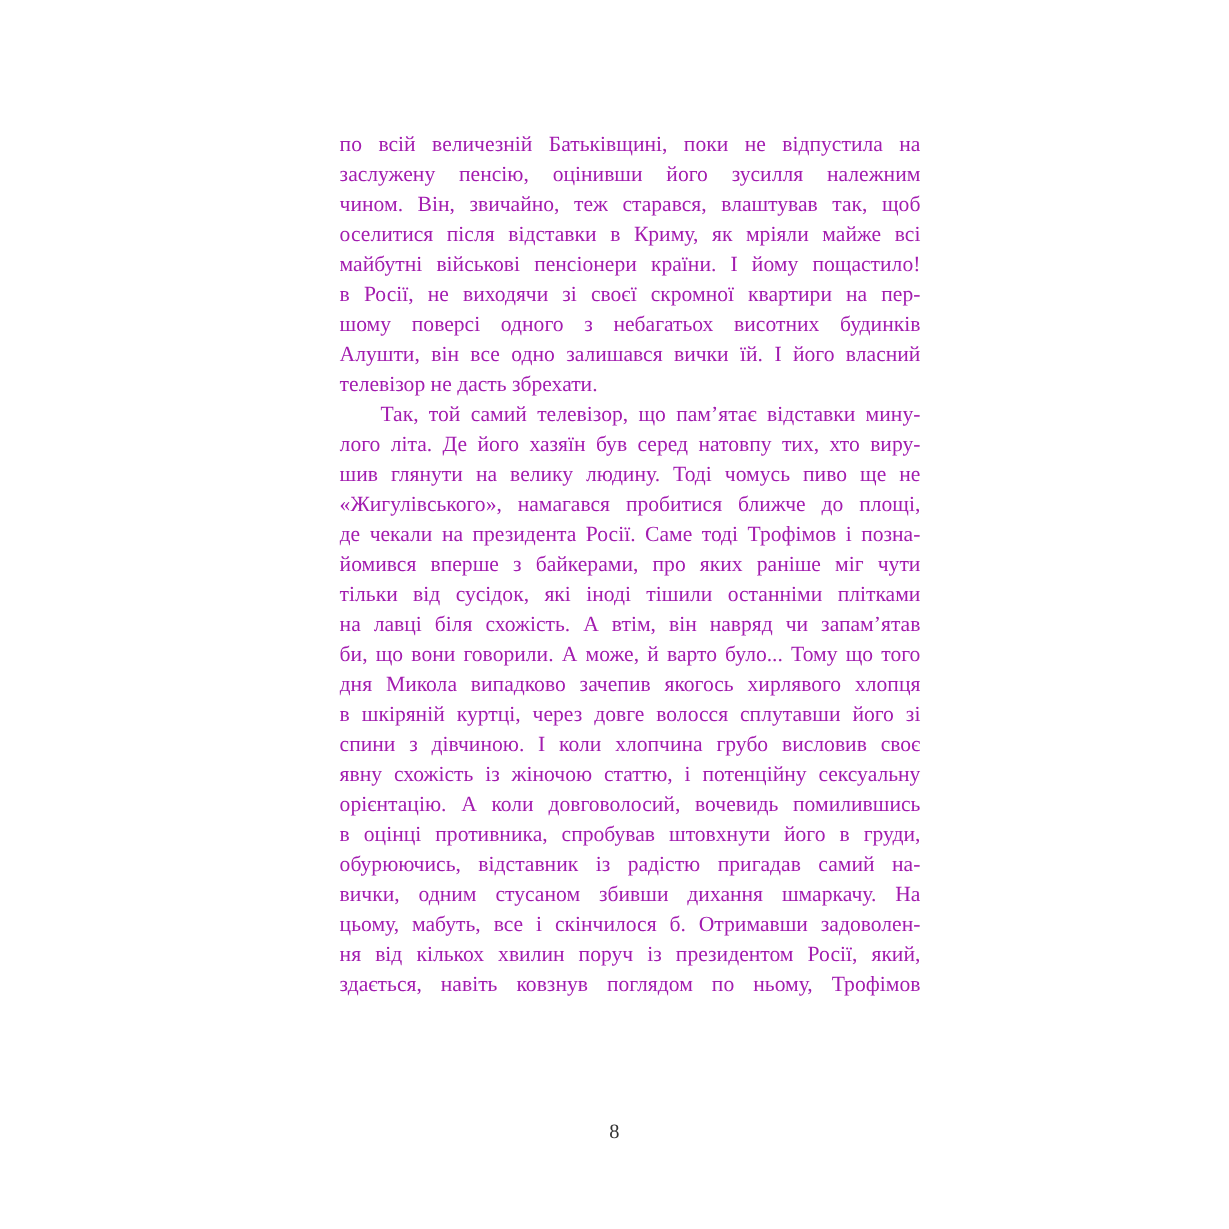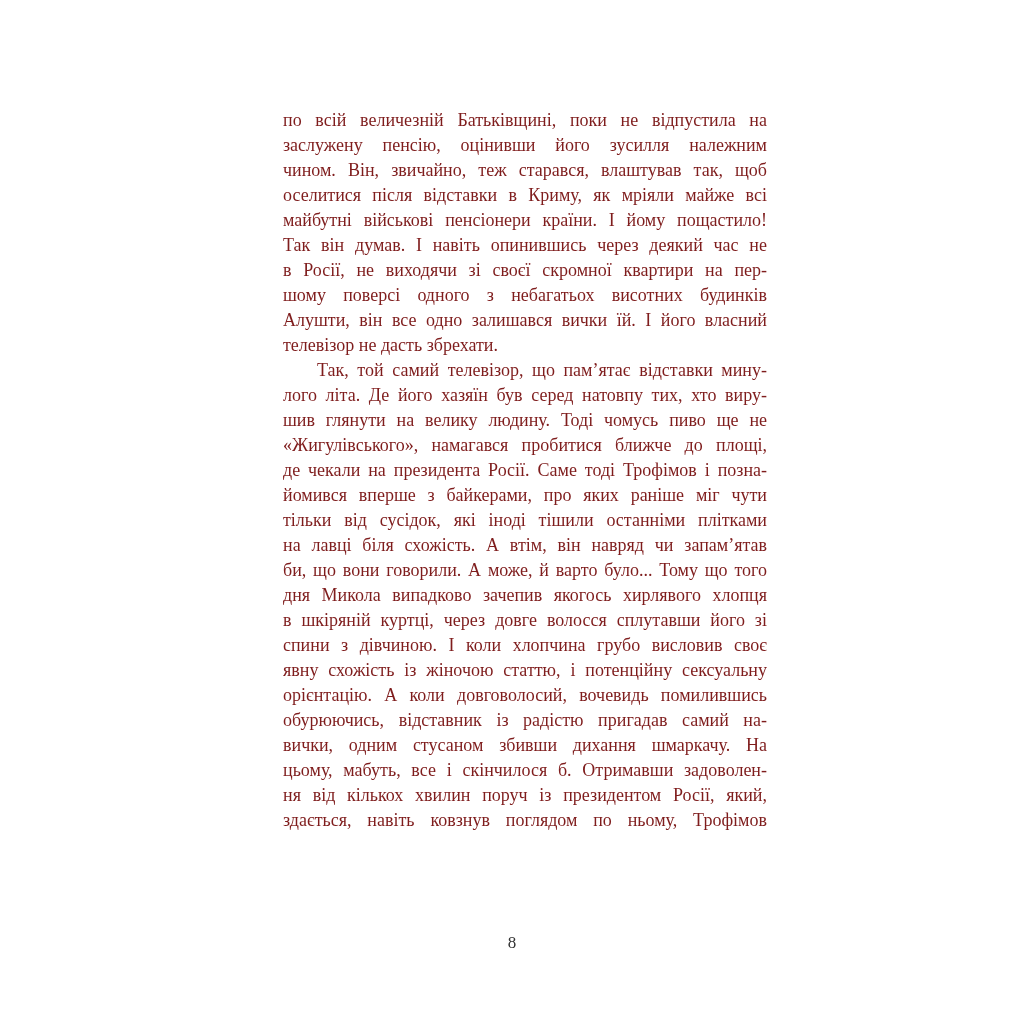--- a/index.html
+++ b/index.html
@@ -21,21 +21,21 @@
     left: 283px;
     top: 108px;
     width: 484px;
   }
   .line {
     font-size: 18px;
     line-height: 25px;
     height: 25px;
     overflow: hidden;
     white-space: normal;
-    color: #7f1d1d;
+    color: #a21caf;
   }
   .line.just {
     text-align: justify;
     text-align-last: justify;
   }
   .line.left {
     text-align: right;
     text-align-last: left;
   }
   .line.indent {
@@ -55,39 +55,39 @@
 </head>
 <body>
 
 <div class="book-page">
   <div class="text-body">
       <div class="line just">по всій величезній Батьківщині, поки не відпустила на</div>
       <div class="line just">заслужену пенсію, оцінивши його зусилля належним</div>
       <div class="line just">чином. Він, звичайно, теж старався, влаштував так, щоб</div>
       <div class="line just">оселитися після відставки в Криму, як мріяли майже всі</div>
       <div class="line just">майбутні військові пенсіонери країни. І йому пощастило!</div>
-      <div class="line just">Так він думав. І навіть опинившись через деякий час не</div>
       <div class="line just">в Росії, не виходячи зі своєї скромної квартири на пер-</div>
       <div class="line just">шому поверсі одного з небагатьох висотних будинків</div>
       <div class="line just">Алушти, він все одно залишався вички їй. І його власний</div>
       <div class="line left">телевізор не дасть збрехати.</div>
       <div class="line just indent">Так, той самий телевізор, що пам’ятає відставки мину-</div>
       <div class="line just">лого літа. Де його хазяїн був серед натовпу тих, хто виру-</div>
       <div class="line just">шив глянути на велику людину. Тоді чомусь пиво ще не</div>
       <div class="line just">«Жигулівського», намагався пробитися ближче до площі,</div>
       <div class="line just">де чекали на президента Росії. Саме тоді Трофімов і позна-</div>
       <div class="line just">йомився вперше з байкерами, про яких раніше міг чути</div>
       <div class="line just">тільки від сусідок, які іноді тішили останніми плітками</div>
       <div class="line just">на лавці біля схожість. А втім, він навряд чи запам’ятав</div>
       <div class="line just">би, що вони говорили. А може, й варто було... Тому що того</div>
       <div class="line just">дня Микола випадково зачепив якогось хирлявого хлопця</div>
       <div class="line just">в шкіряній куртці, через довге волосся сплутавши його зі</div>
       <div class="line just">спини з дівчиною. І коли хлопчина грубо висловив своє</div>
       <div class="line just">явну схожість із жіночою статтю, і потенційну сексуальну</div>
       <div class="line just">орієнтацію. А коли довговолосий, вочевидь помилившись</div>
+      <div class="line just">в оцінці противника, спробував штовхнути його в груди,</div>
       <div class="line just">обурюючись, відставник із радістю пригадав самий на-</div>
       <div class="line just">вички, одним стусаном збивши дихання шмаркачу. На</div>
       <div class="line just">цьому, мабуть, все і скінчилося б. Отримавши задоволен-</div>
       <div class="line just">ня від кількох хвилин поруч із президентом Росії, який,</div>
       <div class="line just">здається, навіть ковзнув поглядом по ньому, Трофімов</div>
     </div>
   <div class="page-number">8</div>
 </div>
 
 </body></html>

